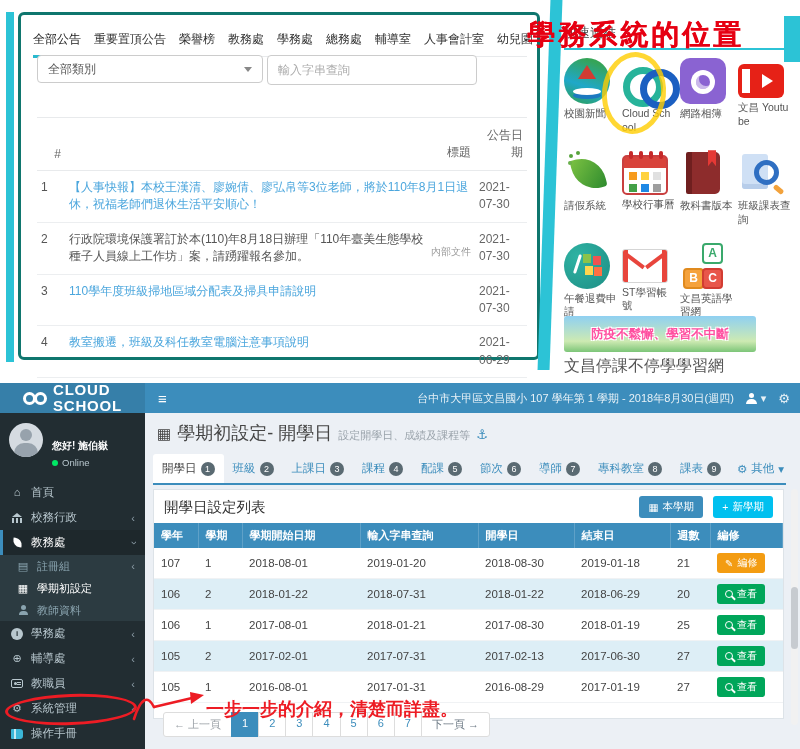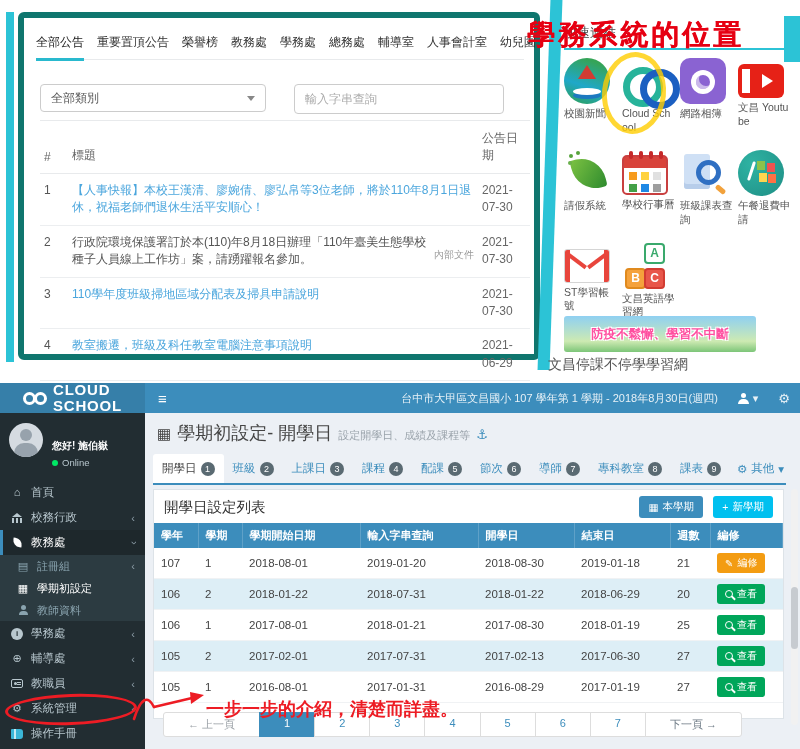--- a/index.html
+++ b/index.html
@@ -4,37 +4,37 @@
 <style>
   *{margin:0;padding:0;box-sizing:border-box}
   body{width:800px;height:749px;position:relative;background:#fff;
        font-family:"Liberation Sans","DejaVu Sans",sans-serif;overflow:hidden}
   .screen{position:absolute;inset:0;width:800px;height:749px;background:#fff}
 
   
   .top{position:absolute;left:0;top:0;width:800px;height:383px;background:#fff}
   .left-strip{position:absolute;left:6px;top:12px;width:8px;height:350px;background:#2cc3d6}
   .ann-card{position:absolute;left:18px;top:12px;width:522px;height:348px;background:#fff;
-            border:6px solid #0f766e;border-radius:6px}
+            border:3px solid #0f766e;border-radius:6px}
   .ann-tabs{position:absolute;left:12px;top:8px;right:10px;height:34px;display:flex;gap:13px;
             align-items:center;border-bottom:1px solid #e8eaec;font-size:12px;color:#333}
   .a-tab{position:relative;white-space:nowrap;padding:9px 0;cursor:pointer}
   .a-tab.active{color:#222}
   .a-tab.active::after{content:"";position:absolute;left:0;right:0;bottom:-1px;height:3px;background:#29b9ce}
-  .filter-row{position:absolute;left:16px;top:66px;display:flex;gap:28px}
+  .filter-row{position:absolute;left:16px;top:40px;display:flex;gap:4px}
   .f-select{width:226px;height:28px;border:1px solid #ccc;border-radius:4px;display:flex;
             align-items:center;justify-content:space-between;padding:0 10px;font-size:12px;color:#555;background:#fff}
   .f-caret{width:0;height:0;border-left:4px solid transparent;border-right:4px solid transparent;
            border-top:5px solid #888}
   .f-input{width:210px;height:28px;border:1px solid #ccc;border-radius:4px;padding:14px 10px;
            font-size:12px;color:#333;font-family:inherit}
   .f-input::placeholder{color:#aaa}
   .ann-table{position:absolute;left:16px;top:102px;width:490px;border-collapse:collapse;font-size:12px}
   .ann-table th{border-top:1px solid #e8eaec;border-bottom:1px solid #e8eaec;color:#666;
-                font-weight:normal;text-align:left;padding:9px 4px;vertical-align:bottom}
+                font-weight:normal;text-align:right;padding:9px 4px;vertical-align:bottom}
   .ann-table td{border-bottom:1px solid #eceef0;padding:8px 4px;vertical-align:top;line-height:1.45}
   .a-num{color:#555;width:28px}
   .a-date{width:52px;color:#666}
   .a-link{color:#4ba6dd;cursor:pointer}
   .a-plain{color:#555}
   .a-badge{float:right;color:#999;font-size:10px;margin-top:14px}
 
   
   .quick{position:absolute;left:540px;top:0;width:260px;height:372px;background:#fff}
   .teal-band{position:absolute;left:4px;top:0;width:12px;height:370px;background:#2cc3d6;transform:skewX(-2deg)}
@@ -105,36 +105,36 @@
       transform:rotate(-37deg);transform-origin:right top}
   .qi.abc .blk{position:absolute;width:21px;height:21px;border-radius:4px;font-weight:bold;font-size:12px;
       display:flex;align-items:center;justify-content:center}
   .qi.abc .blk.a{right:3px;top:0;background:#fff;border:2px solid #3aa96c;color:#3aa96c}
   .qi.abc .blk.b{left:3px;bottom:0;background:#f5a23c;border:2px solid #e08a1e;color:#fff}
   .qi.abc .blk.c{right:3px;bottom:0;background:#e8564a;border:2px solid #d23c32;color:#fff}
   .ql-banner{position:absolute;left:24px;top:316px;width:192px;height:36px;border-radius:3px;cursor:pointer;
       background:linear-gradient(180deg,#8fd0f2 0%,#cdeab2 70%,#7cc578 100%);display:flex;align-items:center;
       justify-content:center;font-size:12.5px;font-weight:bold;color:#ff4fa0;white-space:nowrap;
       text-shadow:1px 1px 0 #fff,-1px 1px 0 #fff,1px -1px 0 #fff,-1px -1px 0 #fff}
-  .ql-caption{position:absolute;left:8px;top:356px;font-size:14px;color:#555}
+  .ql-caption{position:absolute;left:24px;top:356px;font-size:16px;color:#555}
   .yellow-ring{position:absolute;left:602px;top:52px;width:64px;height:82px;border:5px solid rgba(255,205,0,.8);
       border-radius:50%;transform:rotate(6deg);z-index:5;pointer-events:none}
   .note-top{position:absolute;left:527px;top:16px;z-index:6;font-size:28px;font-weight:800;color:#e60012;
       letter-spacing:3px;white-space:nowrap;text-shadow:.6px 0 currentColor;pointer-events:none}
 
   
   .admin{position:absolute;left:0;top:383px;width:800px;height:366px;background:#ecf0f5}
   .navbar{position:absolute;left:0;top:0;width:800px;height:30px;background:#3c8dbc}
   .logo{position:absolute;left:0;top:0;width:145px;height:30px;background:#367fa9;display:flex;
         align-items:center;justify-content:center;gap:6px;color:#fff}
   .ring{width:13px;height:13px;border:3px solid #fff;border-radius:50%}
   .ring+.ring{margin-left:-8px}
   .brand{font-size:15px;font-weight:bold;letter-spacing:.8px;line-height:1.1}
   .hamburger{position:absolute;left:158px;top:7px;color:#fff;font-size:15px;cursor:pointer}
-  .nav-right{position:absolute;right:10px;top:0;height:30px;display:flex;align-items:center;gap:20px;
+  .nav-right{position:absolute;right:10px;top:0;height:30px;display:flex;align-items:center;gap:12px;
              color:rgba(255,255,255,.88);font-size:11px}
   .np{width:11px;height:11px;position:relative;display:inline-block}
   .np::before{content:"";position:absolute;left:3px;top:0;width:5px;height:5px;border-radius:50%;background:#fff}
   .np::after{content:"";position:absolute;left:0;bottom:0;width:11px;height:5px;border-radius:5px 5px 0 0;background:#fff}
   .nav-user{display:flex;align-items:center;gap:4px;cursor:pointer}
   .nav-gear{font-size:13px;cursor:pointer}
 
   .sidebar{position:absolute;left:0;top:30px;width:145px;height:336px;background:#222d32;color:#b8c7ce}
   .user-panel{display:flex;gap:9px;padding:10px 9px 12px}
   .avatar{width:34px;height:34px;border-radius:50%;background:#d5dbe1;position:relative;overflow:hidden}
@@ -207,21 +207,21 @@
   .gs-table th:nth-child(3){width:118px}.gs-table th:nth-child(4){width:118px}
   .gs-table th:nth-child(5){width:96px}.gs-table th:nth-child(6){width:96px}
   .gs-table th:nth-child(7){width:40px}
   .btn-act{border:none;color:#fff;font-size:10px;padding:3px 8px;border-radius:3px;cursor:pointer;
            display:inline-flex;align-items:center;gap:4px;font-family:inherit}
   .btn-edit{background:#f39c12}
   .btn-view{background:#00a65a}
   .mag{width:8px;height:8px;border:1.5px solid #fff;border-radius:50%;position:relative;display:inline-block}
   .mag::after{content:"";position:absolute;width:5px;height:1.5px;background:#fff;right:-4px;bottom:-1px;transform:rotate(45deg)}
   .pager{display:flex;margin:9px 0 0 10px;font-size:11px}
-  .pg{padding:4px 24px;border:1px solid #ddd;margin-left:-1px;background:#fff;color:#3c8dbc;cursor:pointer}
+  .pg{padding:4px 10px;border:1px solid #ddd;margin-left:-1px;background:#fff;color:#3c8dbc;cursor:pointer}
   .pg.prev{color:#9aa0a6;border-radius:3px 0 0 3px}
   .pg.next{color:#6d7a85;border-radius:0 3px 3px 0}
   .pg.on{background:#3c8dbc;border-color:#3c8dbc;color:#fff}
   .scrollbar{position:absolute;right:2px;top:76px;width:7px;height:236px;background:#f1f1f1;border-radius:4px}
   .thumb{position:absolute;left:0;top:98px;width:7px;height:62px;background:#c7cbd0;border-radius:4px;cursor:pointer}
 
   
   .overlay{pointer-events:none}
   .red-ellipse{position:absolute;left:5px;top:311px;width:132px;height:31px;border:3px solid #ed1c24;
                border-radius:50%;transform:rotate(-2deg);z-index:9}
@@ -315,20 +315,24 @@
             <div class="qi youtube"></div>
             <div class="ql-label">文昌 Youtube</div>
           </div>
           <div class="ql-item">
             <div class="qi leafbig"></div>
             <div class="ql-label">請假系統</div>
           </div>
           <div class="ql-item">
             <div class="qi calbig"></div>
             <div class="ql-label">學校行事曆</div>
+          </div>
+          <div class="ql-item">
+            <div class="qi bookbig"></div>
+            <div class="ql-label">教科書版本</div>
           </div>
           <div class="ql-item">
             <div class="qi magdoc">
               <i class="handle"></i>
             </div>
             <div class="ql-label">班級課表查詢</div>
           </div>
           <div class="ql-item">
             <div class="qi lunch"></div>
             <div class="ql-label">午餐退費申請</div>

